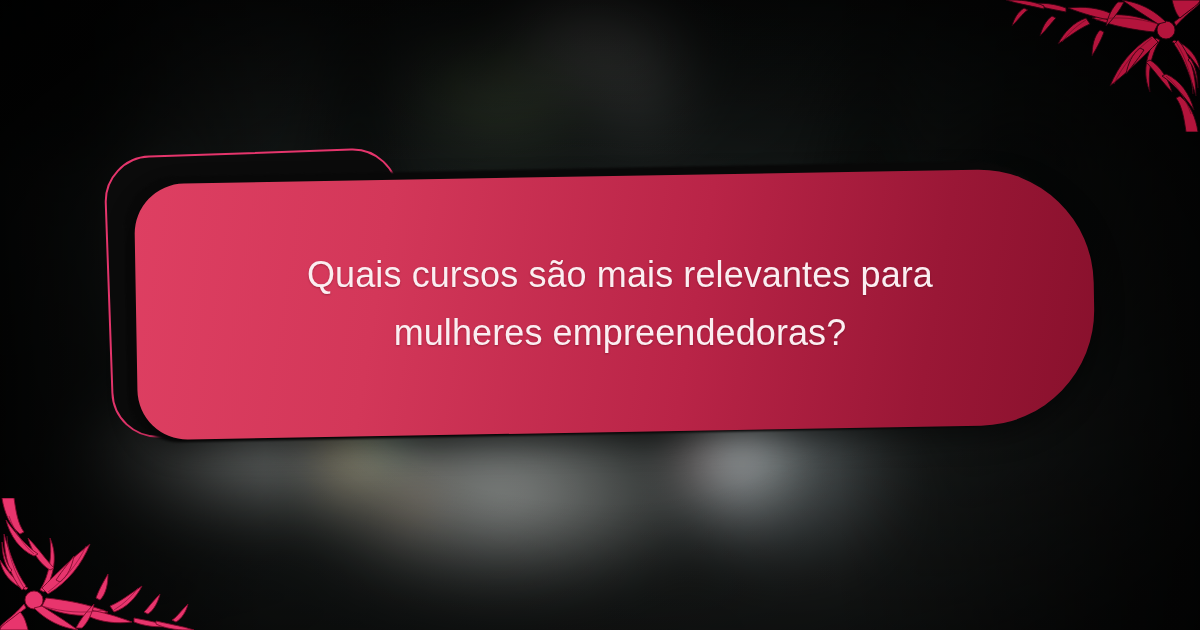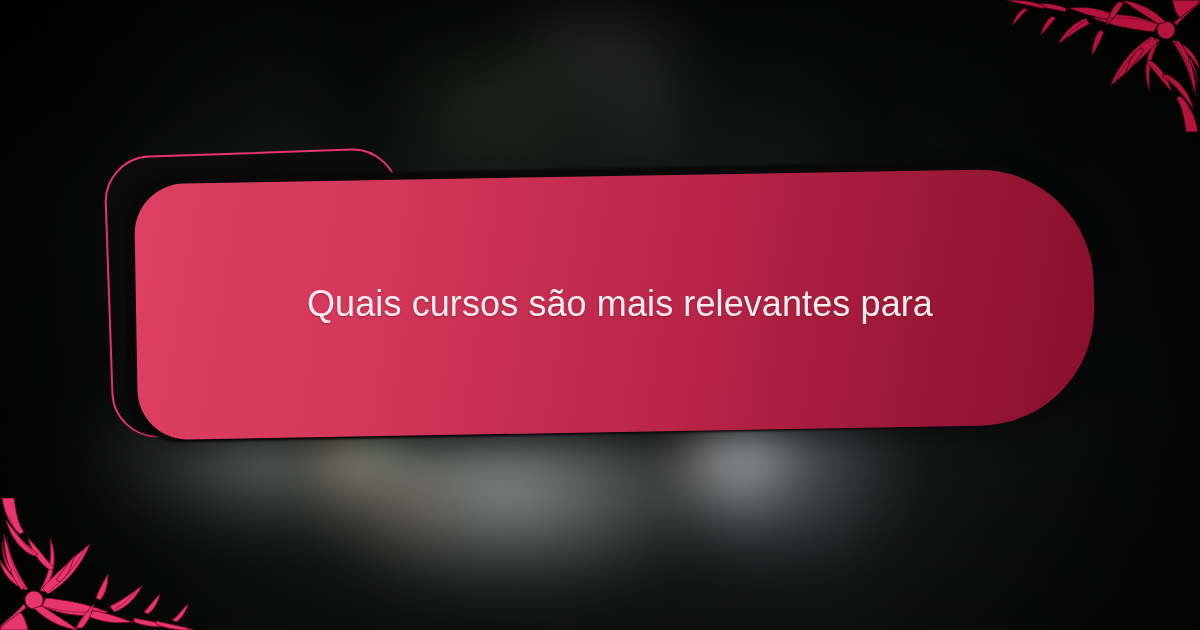--- a/index.html
+++ b/index.html
@@ -213,16 +213,17 @@
       </g>
     </svg>
   </div>
 
   <div class="card-outline"></div>
   <div class="card-shadow"></div>
 
   <div class="card">
     <div class="card-text">
       <span class="line">Quais cursos são mais relevantes para</span>
+      <span class="line">mulheres empreendedoras?</span>
     </div>
   </div>
 
 </div>
 
 </body></html>

